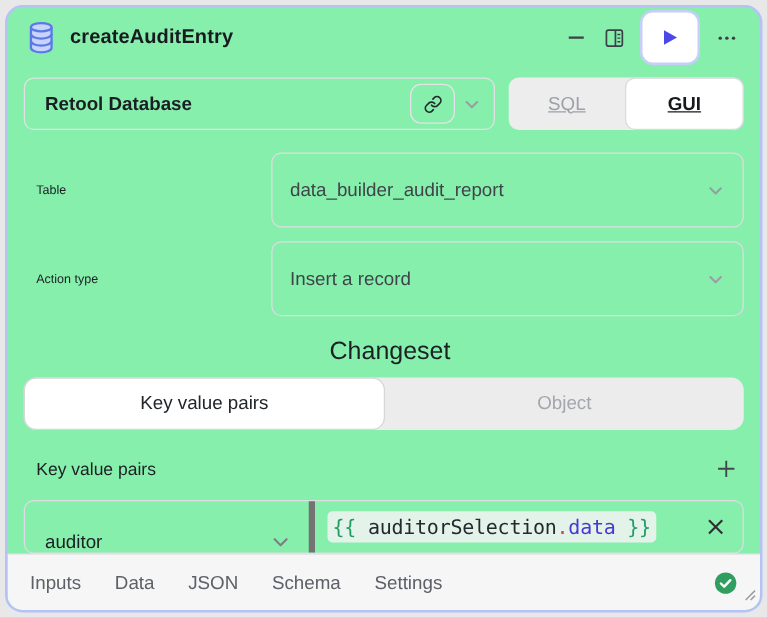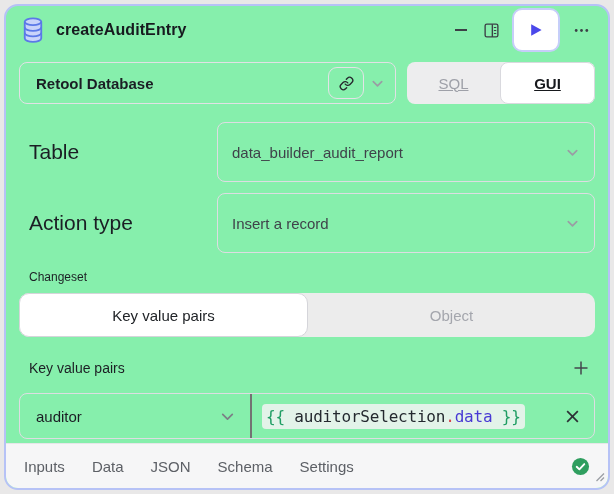--- a/index.html
+++ b/index.html
@@ -32,37 +32,37 @@
     display:flex;align-items:center;padding:0 10px 0 16px;cursor:pointer;
   }
   .combo-text{font-size:15px;font-weight:600;color:#1b1e24;}
   .combo-spacer{flex:1;}
   .link-chip{box-sizing:border-box;width:36px;height:32px;border:1px solid #e3e3e7;border-radius:9px;display:flex;align-items:center;justify-content:center;margin-right:6px;}
   .seg2{flex:1;background:#ededee;border-radius:8px;display:flex;height:42px;box-sizing:border-box;}
   .seg2 .opt{flex:1;display:flex;align-items:center;justify-content:center;font-size:15px;color:#9ea0a8;border-radius:8px;cursor:pointer;text-decoration:underline;}
   .seg2 .opt.active{background:#fff;border:1px solid #d9d9de;color:#17191d;font-weight:600;box-sizing:border-box;}
   .field-row{display:flex;align-items:center;margin-top:18px;padding:0 13px;}
   .field-row.tight{margin-top:11px;}
-  .field-label{width:198px;box-sizing:border-box;padding-left:10px;font-size:21px;color:#1b1e24;}
+  .field-label{width:198px;box-sizing:border-box;padding-left:10px;font-size:10px;color:#1b1e24;}
   .select{
     flex:1;height:60px;box-sizing:border-box;
     border:1px solid #dddde2;border-radius:8px;
     display:flex;align-items:center;padding:0 14px;cursor:pointer;
   }
   .select-value{font-size:15px;color:#3f434a;}
   .select .chev{margin-left:auto;display:flex;}
-  .section-label{margin:17px 13px 0;padding-left:10px;font-size:12px;color:#1c1f24;}
+  .section-label{margin:17px 13px 0;padding-left:10px;font-size:20px;color:#1c1f24;text-align:center;}
   .seg-big{margin:9px 13px 0;height:44px;background:#ececec;border-radius:10px;display:flex;}
   .seg-big .opt{flex:1;display:flex;align-items:center;justify-content:center;font-size:15px;color:#a4a6ad;border-radius:10px;cursor:pointer;}
   .seg-big .opt.active{background:#fff;border:1px solid #d5d5da;box-sizing:border-box;color:#212428;}
   .kv-header{margin:19px 13px 0;display:flex;align-items:center;justify-content:space-between;padding-left:10px;}
   .kv-title{font-size:14px;color:#1c1f24;}
   .plus-btn{width:24px;height:24px;display:flex;align-items:center;justify-content:center;cursor:pointer;margin-right:2px;}
   .kv-row{margin:13px 13px 0;height:46px;border:1px solid #dddde2;border-radius:8px;display:flex;align-items:stretch;box-sizing:border-box;}
-  .kv-key{width:232px;box-sizing:border-box;display:flex;align-items:center;padding:0 14px 0 16px;border-right:2px solid #737373;cursor:pointer;gap:37px;}
+  .kv-key{width:232px;box-sizing:border-box;display:flex;align-items:flex-end;padding:0 14px 0 16px;border-right:5px solid #737373;cursor:pointer;gap:37px;}
   .kv-key-text{font-size:15px;color:#1b1e24;}
   .kv-key .chev{margin-left:auto;display:flex;}
   .kv-value{flex:1;display:flex;align-items:center;padding:0 4px 0 10px;overflow:hidden;cursor:text;}
   .code-chip{
     font-family:"DejaVu Sans Mono", monospace;
     font-size:16px;letter-spacing:-0.2px;
     background:#e3f3e9;border-radius:4px;padding:3px 4px;white-space:pre;text-align:center;
   }
   .kv-remove{width:44px;display:flex;align-items:center;justify-content:center;cursor:pointer;}
   

